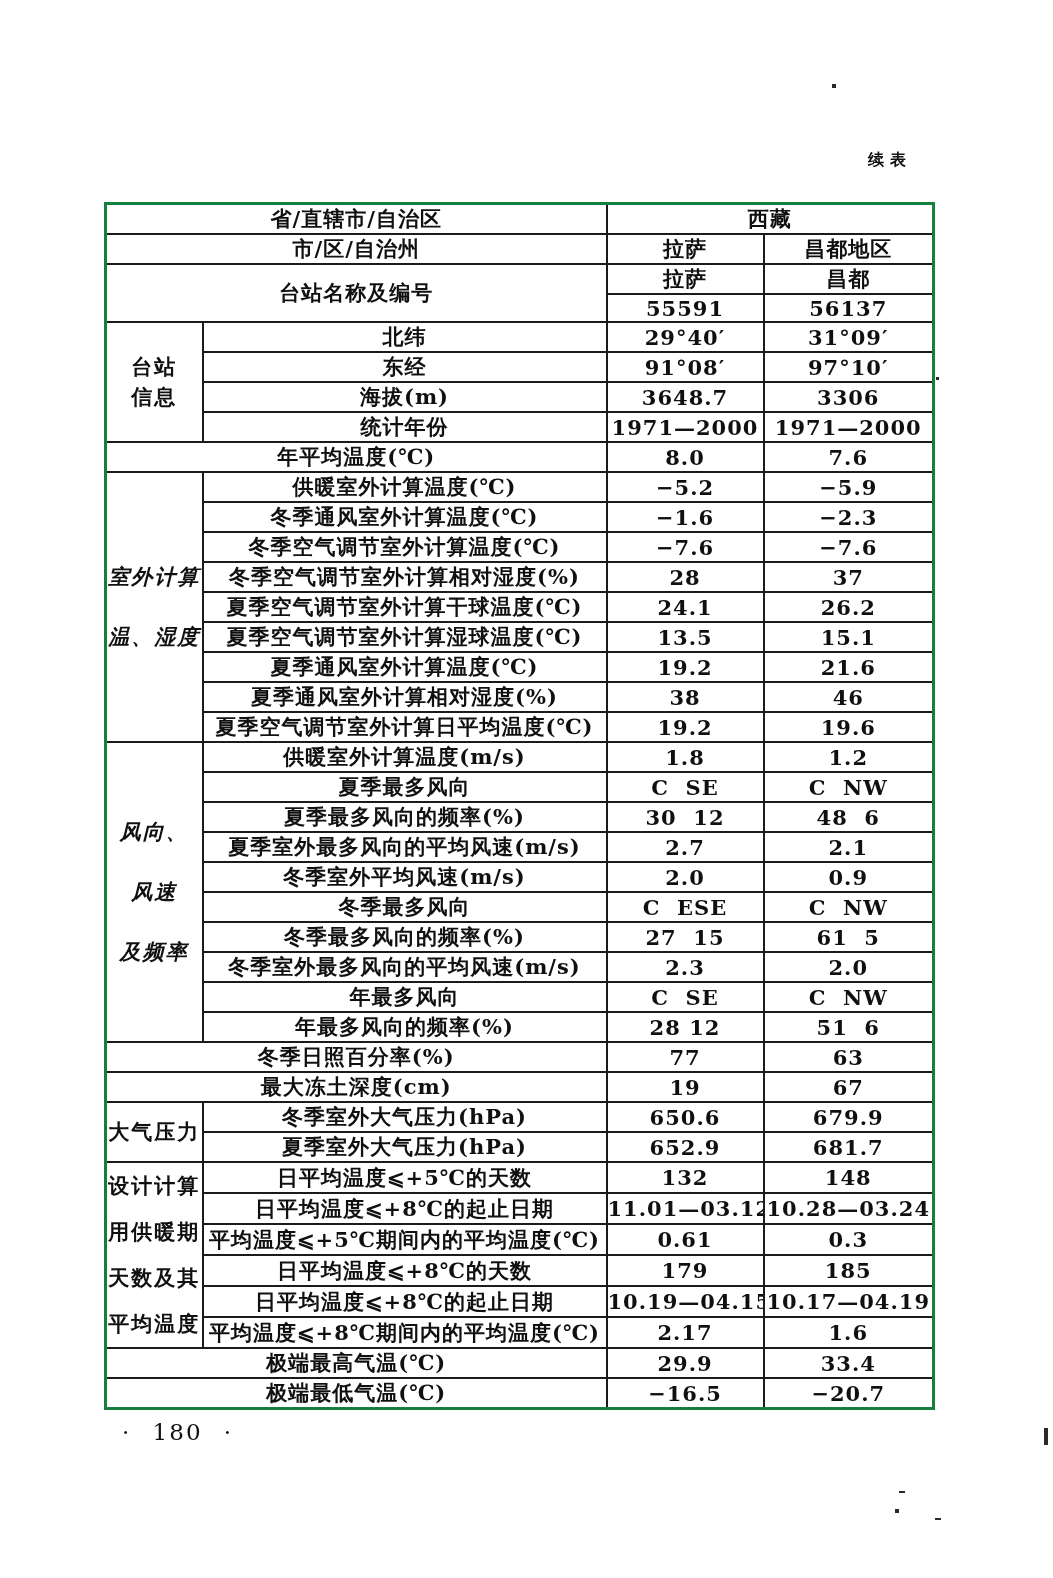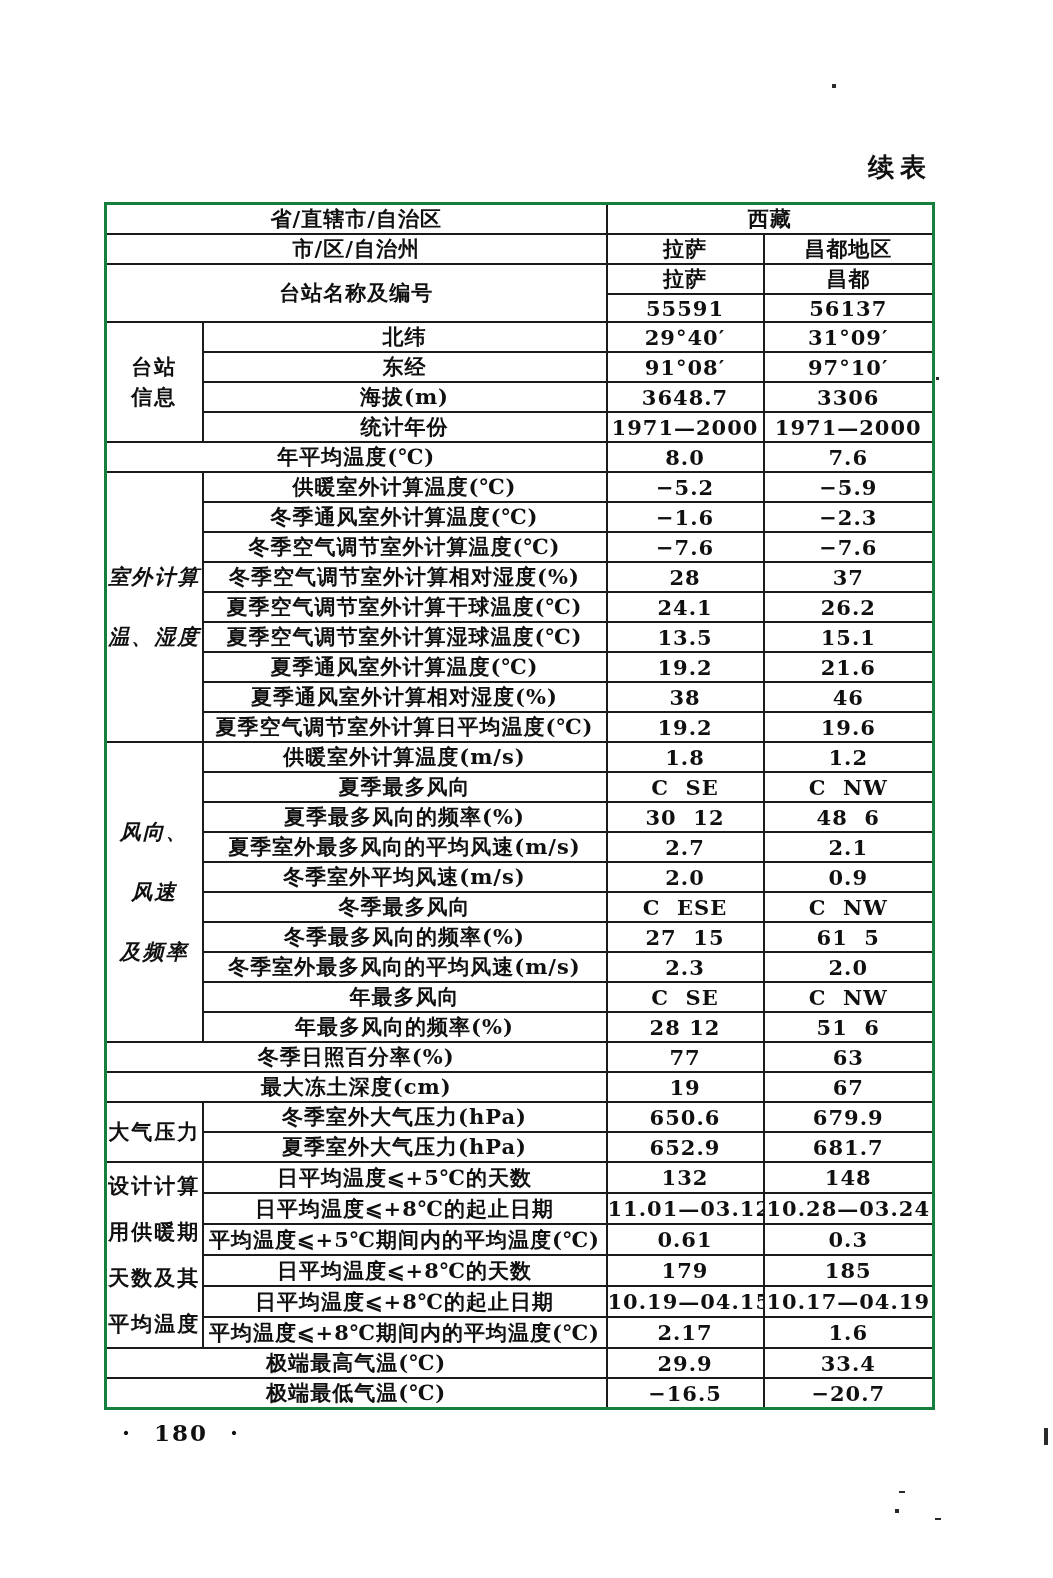--- a/index.html
+++ b/index.html
@@ -3,21 +3,21 @@
 <meta charset="utf-8">
 <style>
   html,body{margin:0;padding:0;}
   body{
     width:1053px;height:1578px;background:#ffffff;position:relative;
     font-family:"DejaVu Serif","Liberation Serif",serif;color:#101010;
     -webkit-font-smoothing:antialiased;
   }
   .cont-label{
     position:absolute;left:868px;top:150px;
-    font-size:26px;font-weight:bold;letter-spacing:6px;white-space:nowrap;
+    font-size:16px;font-weight:bold;letter-spacing:6px;white-space:nowrap;
   }
   table.climate{
     position:absolute;left:104px;top:202px;width:828px;
     border-collapse:collapse;table-layout:fixed;
     border:3px solid #15803d;
   }
   table.climate td{
     border:2px solid #1b1b1b;
     text-align:center;vertical-align:middle;
     padding:0;overflow:hidden;
@@ -27,21 +27,21 @@
   table.climate tr.h28{height:28px;}
   td.lbl{letter-spacing:1px;}
   td.val{white-space:pre;font-size:21px;letter-spacing:1px;}
   td.right{text-align:right;padding-right:3px;margin-left:36px;}
   td.sec{white-space:pre-line;font-size:22px;letter-spacing:2px;margin-left:40px;}
   td.lh30{line-height:30px;}
   td.lh45{line-height:46px;}
   td.lh60{line-height:60px;font-style:italic;}
   .footer{
     position:absolute;left:122px;top:1419px;
-    font-size:23px;font-weight:700;letter-spacing:2px;word-spacing:12px;white-space:pre;
+    font-size:23px;font-weight:400;letter-spacing:2px;word-spacing:12px;white-space:pre;
   }
   .speck{position:absolute;background:#2a2a2a;}
   .sp1{left:832px;top:84px;width:4px;height:4px;}
   .sp2{left:936px;top:377px;width:3px;height:3px;}
   .sp3{left:899px;top:1491px;width:6px;height:2px;}
   .sp4{left:895px;top:1509px;width:4px;height:4px;}
   .sp5{left:935px;top:1518px;width:6px;height:2px;}
   .sp6{left:1044px;top:1428px;width:4px;height:17px;}
 </style>
 </head>

